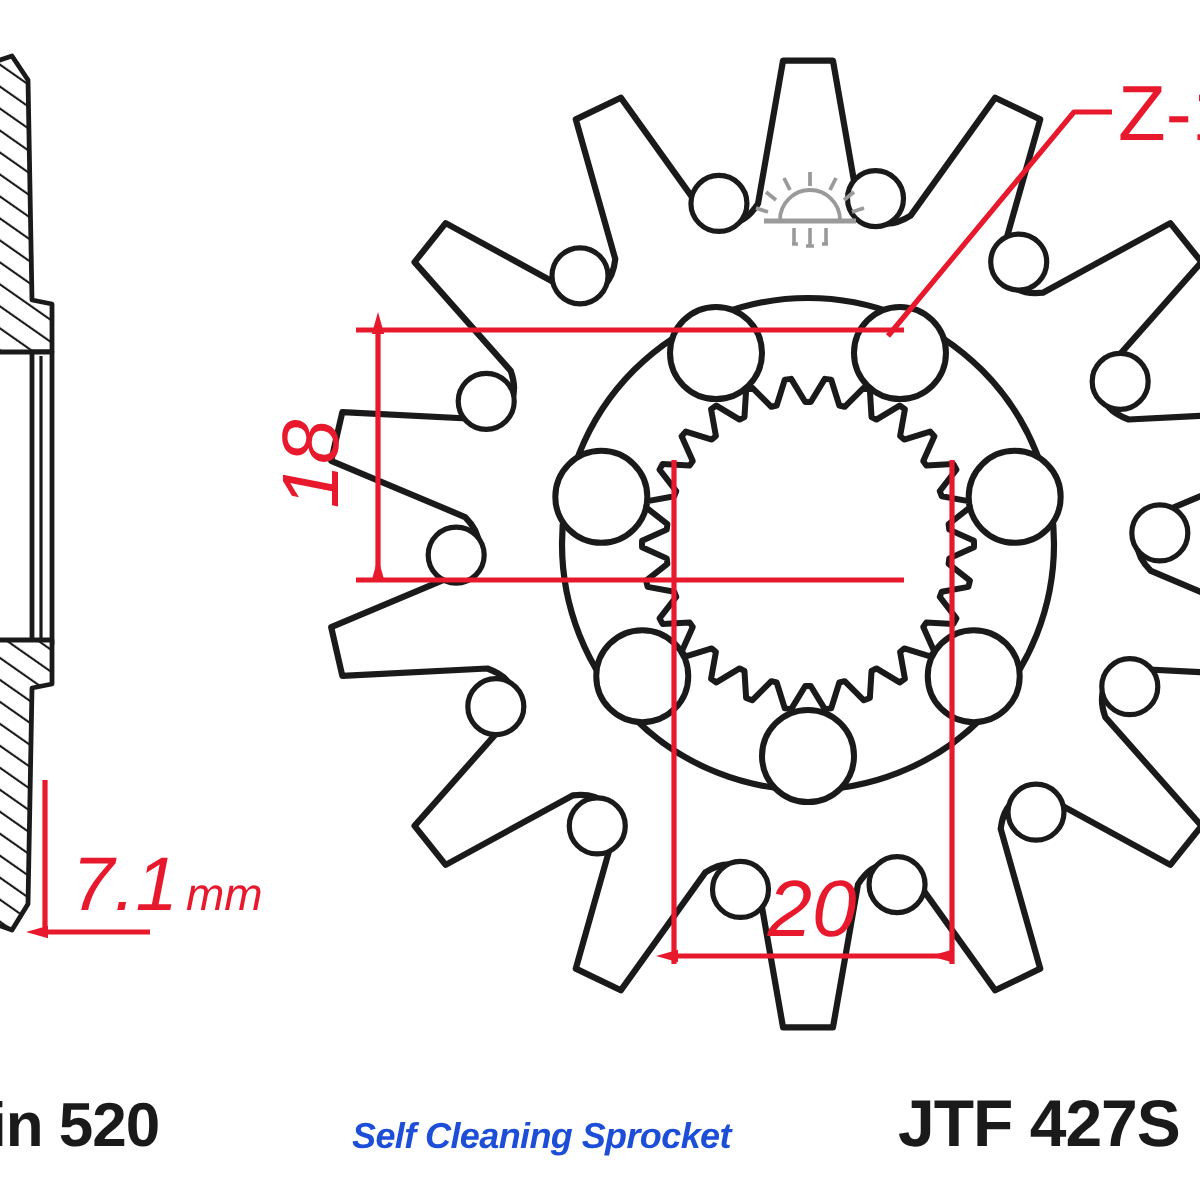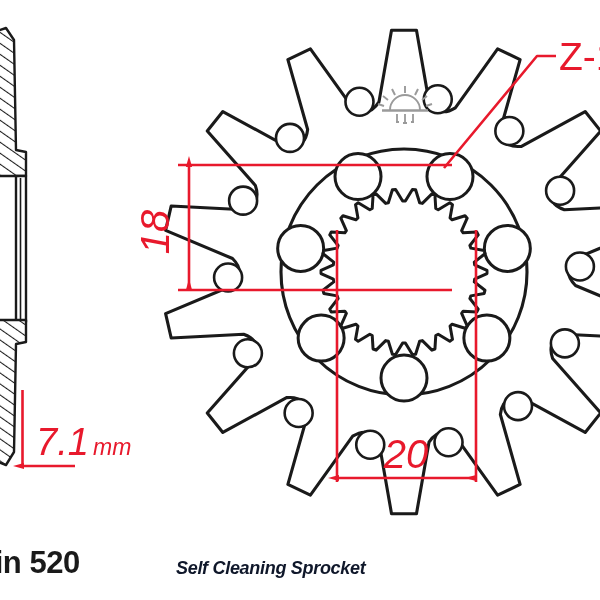--- a/index.html
+++ b/index.html
@@ -35,21 +35,21 @@
     font-weight: bold;
     color: #1a1a1a;
     letter-spacing: -0.5px;
   }
   #tagline-label {
     left: 176px;
     top: 558px;
     font-size: 18px;
     font-style: italic;
     font-weight: bold;
-    color: #0f172a;
+    color: #1d4ed8;
     letter-spacing: -0.3px;
   }
   #part-label {
     left: 449px;
     top: 543px;
     font-size: 33px;
     font-weight: bold;
     color: #1a1a1a;
     letter-spacing: -0.5px;
   }
@@ -165,14 +165,15 @@
       <text x="93" y="455" font-family="Liberation Sans, sans-serif" font-size="23" font-style="italic" fill="#e8192c">mm</text>
 
       <text x="559" y="70" font-family="Liberation Sans, sans-serif" font-size="39" fill="#e8192c">Z-1</text>
     </g>
   </svg>
 
   <div class="footer-text" id="chain-label">ain 520</div>
 
   <div class="footer-text" id="tagline-label">Self Cleaning Sprocket</div>
 
+  <div class="footer-text" id="part-label">JTF 427S</div>
 
 </div>
 
 </body></html>

